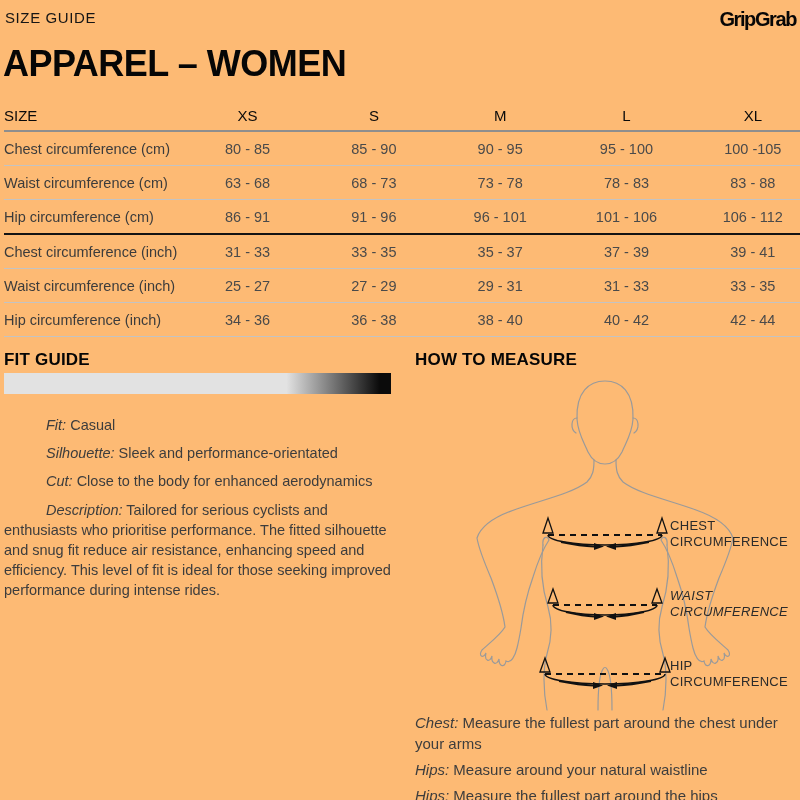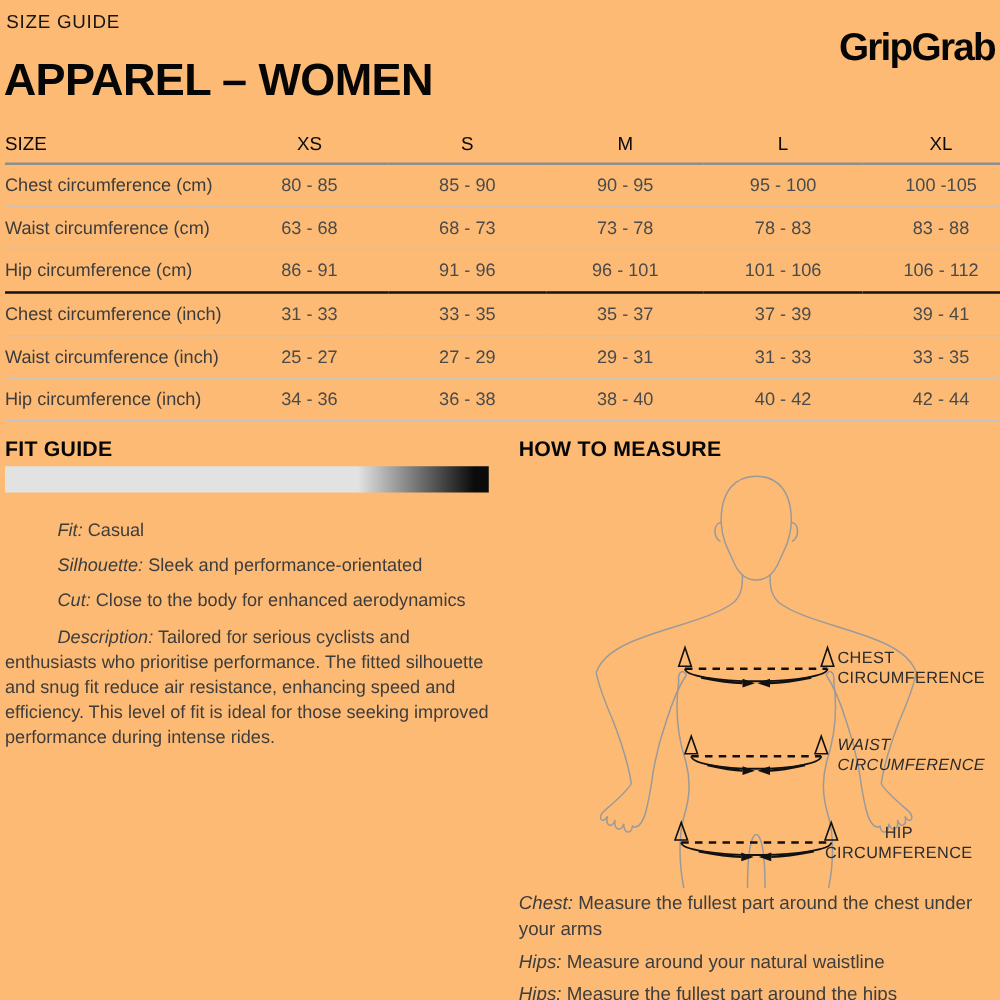--- a/index.html
+++ b/index.html
@@ -2,21 +2,21 @@
 <html><head>
 <meta charset="utf-8">
 <style>
   html,body{margin:0;padding:0;background:#fff;}
   .page{
     position:relative;width:800px;height:800px;background:#fdba74;overflow:hidden;
     font-family:"Liberation Sans",sans-serif;color:#1a1a1a;
   }
   
   .page-label{position:absolute;left:5px;top:9px;font-size:15px;letter-spacing:.6px;color:#151515;}
-  .brand{position:absolute;right:4px;top:20px;font-size:31px;font-weight:bold;letter-spacing:-1.4px;color:#060606;text-align:right;}
+  .brand{position:absolute;right:4px;top:8px;font-size:20px;font-weight:bold;letter-spacing:-1.4px;color:#060606;text-align:right;}
   .title{position:absolute;left:3px;top:46px;margin:0;font-size:36px;line-height:36px;font-weight:bold;letter-spacing:-.5px;color:#060606;}
 
   
   table.size-table{position:absolute;left:4px;top:101px;width:812px;border-collapse:collapse;table-layout:fixed;}
   .size-table col.c-label{width:180px;}
   .size-table col.c-val{width:126px;}
   .size-table th{font-size:15px;font-weight:normal;color:#0a0a0a;text-align:center;height:29px;vertical-align:middle;padding:0;}
   .size-table th.row-head{text-align:left;}
   .size-table td{font-size:14.5px;color:#4a4a4a;text-align:center;height:33px;vertical-align:middle;padding:0;}
   .size-table td.row-label{text-align:left;color:#3c3c3c;margin-left:28px;}
@@ -36,21 +36,21 @@
   .fit-lines p.desc{line-height:20px;}
   .fit-lines i{margin-left:42px;}
 
   
   .how-to{position:absolute;left:415px;top:350px;width:385px;height:450px;}
   .figure-wrap{position:absolute;left:0;top:0;width:385px;height:362px;}
   .figure-wrap svg{position:absolute;left:20px;top:22px;}
   .m-label{position:absolute;width:118px;font-size:13px;line-height:16px;letter-spacing:.3px;color:#2b2b2b;}
   .label-chest{left:255px;top:168px;}
   .label-waist{left:255px;top:238px;font-style:italic;}
-  .label-hip{left:245px;top:308px;text-align:center;}
+  .label-hip{left:255px;top:308px;}
   .instructions{position:absolute;left:0;top:362px;width:380px;font-size:15px;color:#3d3d3d;}
   .instructions p{margin:0 0 5px 0;line-height:21px;}
   .instructions i{font-style:italic;}
 </style>
 </head>
 <body>
 
 <div class="page">
 
   <div class="page-label">SIZE GUIDE</div>

